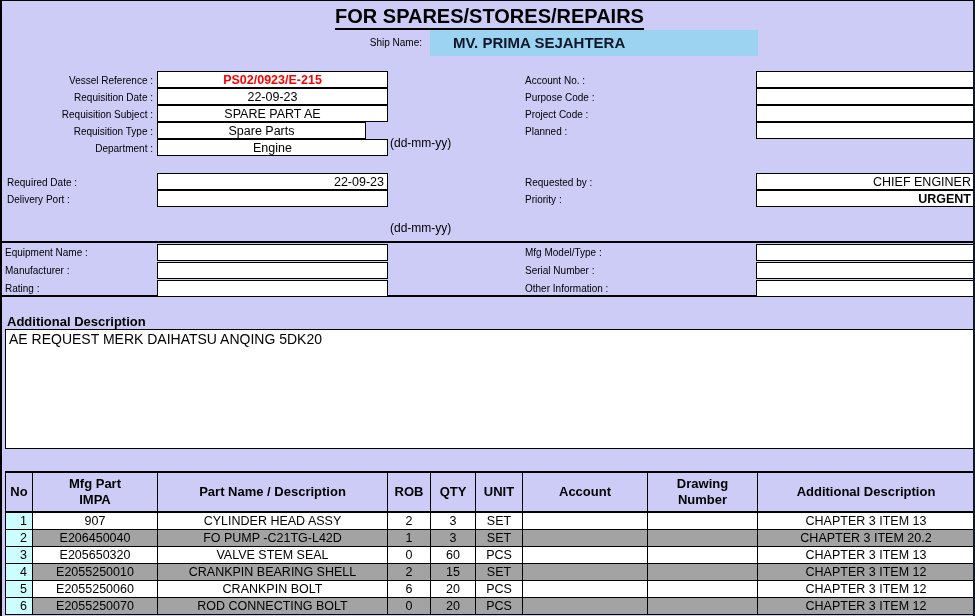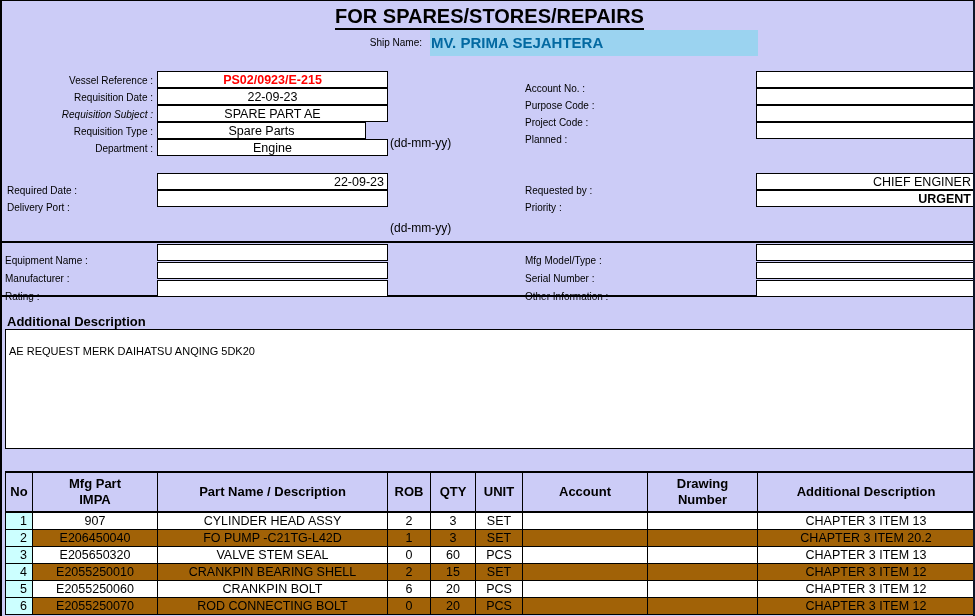--- a/index.html
+++ b/index.html
@@ -42,33 +42,33 @@
     left: 150px; top: 36px; width: 270px;
     text-align: right;
     font-size: 15px;
     color: #000;
   }
   .shipname-value {
     left: 428px; top: 29px; width: 328px; height: 26px;
     background: #9bd3f0;
     font-size: 15px;
     font-weight: bold;
-    color: #0369a1;
-    padding: 4px 0 0 1px;
+    color: #0f172a;
+    padding: 4px 0 0 23px;
     white-space: nowrap;
   }
 
   
   .lbl {
     font-size: 10px;
     color: #000;
     white-space: nowrap;
   }
   .lbl-r { text-align: right; }
-  .lbl-l { text-align: left; margin-top: 8px; }
+  .lbl-l { text-align: left; }
 
   
   .box {
     background: #ffffff;
     border: 1px solid #000;
     font-size: 12.5px;
     color: #000;
     white-space: nowrap;
     overflow: hidden;
   }
@@ -100,22 +100,22 @@
     font-size: 13px;
     font-weight: bold;
     color: #000;
   }
   .addl-box {
     left: 3px; top: 328px; width: 969px; height: 120px;
     background: #ffffff;
     border: 1px solid #000;
   }
   .addl-text {
-    padding: 15px 0 0 3px;
-    font-size: 11px;
+    padding: 1px 0 0 3px;
+    font-size: 14px;
     color: #000;
     white-space: nowrap;
   }
 
   
   table.parts {
     position: absolute;
     left: 3px;
     top: 470px;
     width: 969px;
@@ -136,21 +136,21 @@
   }
   table.parts thead tr th { border-top: 2px solid #000; border-bottom: 2px solid #000; }
   table.parts td {
     border: 1px solid #000;
     text-align: center;
     padding: 0 2px;
     height: 16px;
     line-height: 16px;
     background: #ffffff;
   }
-  table.parts tr.alt td { background: #a16207; }
+  table.parts tr.alt td { background: #a3a3a3; }
   table.parts td.no {
     background: #ccffff !important;
     text-align: right;
     padding-right: 5px;
   }
 </style>
 </head>
 <body>
 
 <div id="sheet">
@@ -166,21 +166,21 @@
   <div class="abs box box-c" style="left:155px; top:70px; width:231px; height:17px;">
     <div class="inner red-bold">PS02/0923/E-215</div>
   </div>
 
   <div class="abs lbl lbl-r" style="left:5px; top:91px; width:146px;">Requisition Date :</div>
   <div class="abs box box-c" style="left:155px; top:87px; width:231px; height:17px;">
     <div class="inner">22-09-23</div>
   </div>
   <div class="abs hint" style="left:388px; top:91px;">(dd-mm-yy)</div>
 
-  <div class="abs lbl lbl-r" style="left:5px; top:108px; width:146px;font-style:italic;">Requisition Subject :</div>
+  <div class="abs lbl lbl-r" style="left:5px; top:108px; width:146px;">Requisition Subject :</div>
   <div class="abs box box-c" style="left:155px; top:104px; width:231px; height:17px;">
     <div class="inner">SPARE PART  AE</div>
   </div>
 
   <div class="abs lbl lbl-r" style="left:5px; top:125px; width:146px;">Requisition Type  :</div>
   <div class="abs box box-c" style="left:155px; top:121px; width:209px; height:17px;">
     <div class="inner">Spare Parts</div>
   </div>
 
   <div class="abs lbl lbl-r" style="left:5px; top:142px; width:146px;">Department  :</div>

